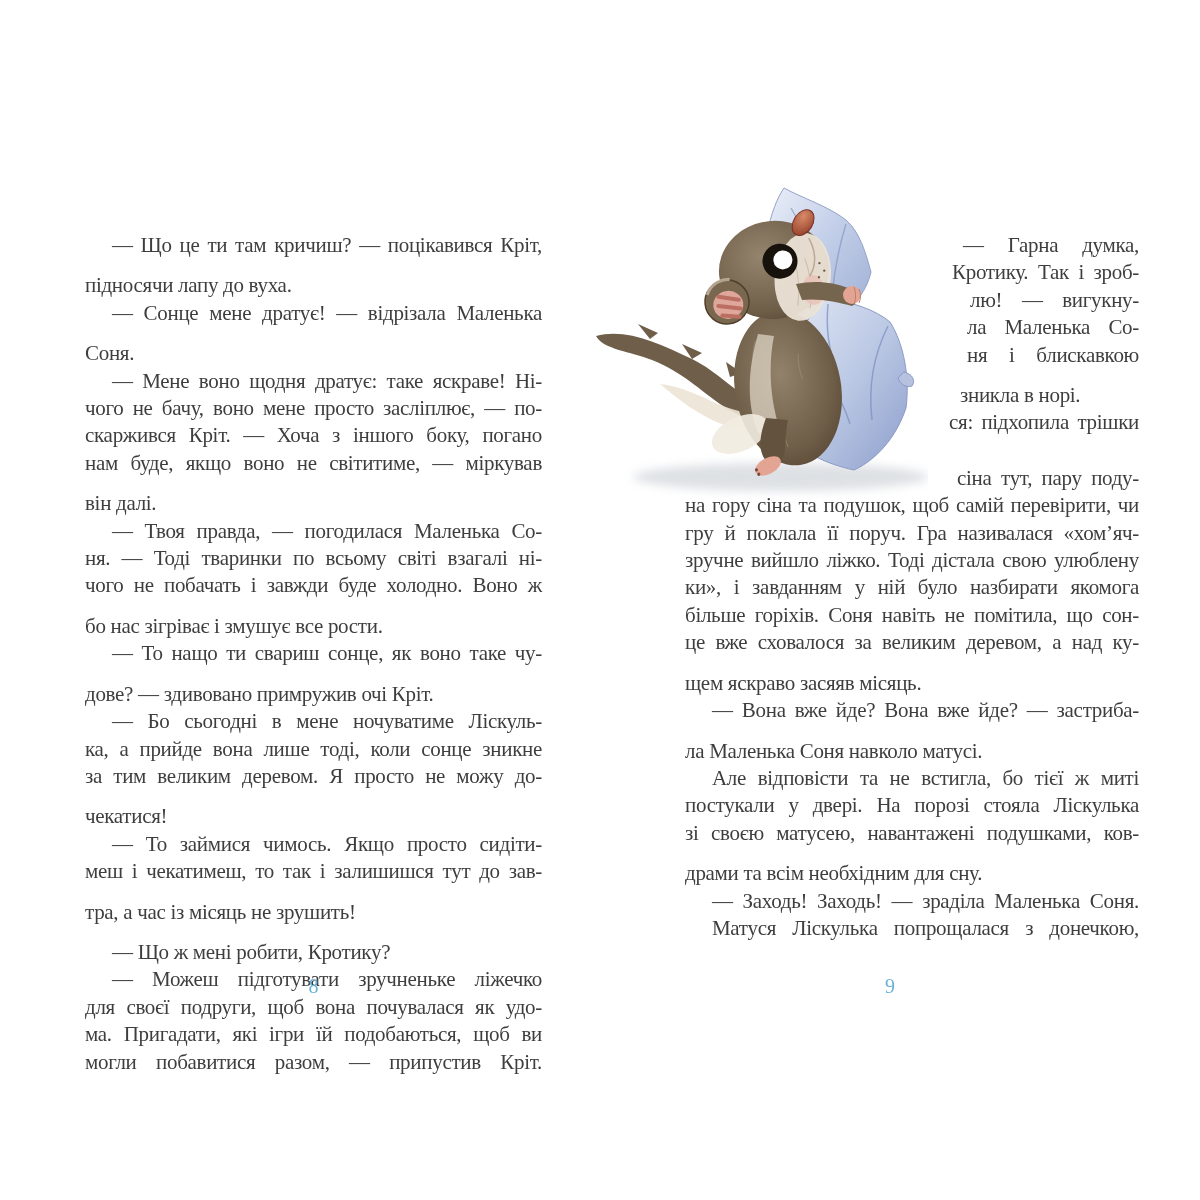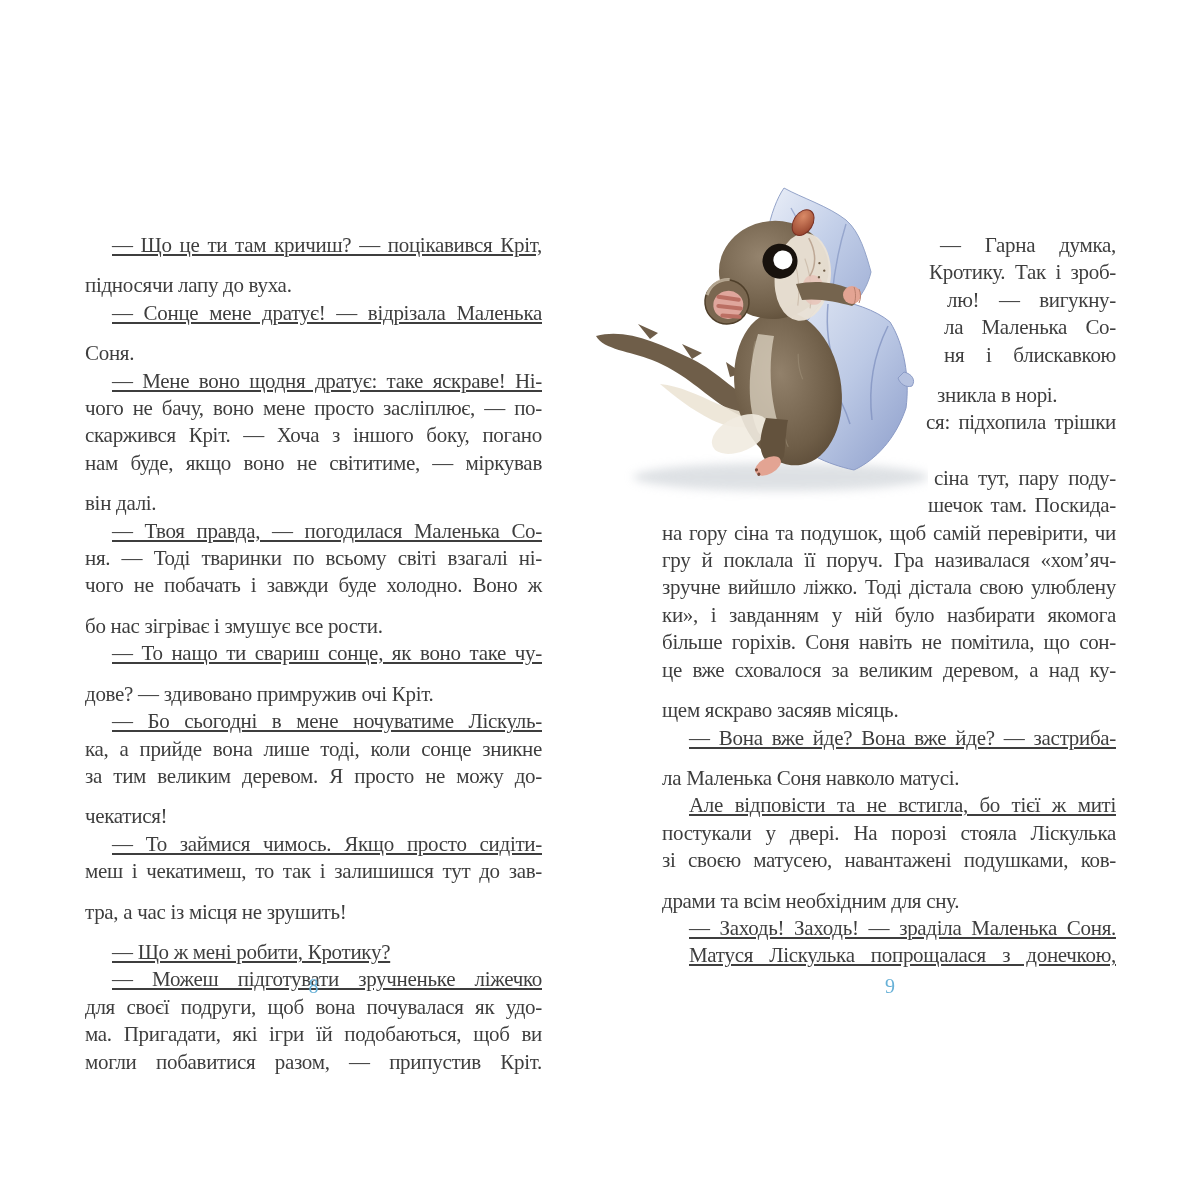--- a/index.html
+++ b/index.html
@@ -1,23 +1,23 @@
 <!DOCTYPE html>
 <html lang="uk"><head>
 <meta charset="utf-8">
 <style>
   html,body{margin:0;padding:0;background:#ffffff;}
   #spread{position:relative;width:1200px;height:1200px;background:#ffffff;overflow:hidden;
           font-family:"Liberation Serif","DejaVu Serif",serif;color:#3e3e3e;}
   .col{position:absolute;top:232px;font-size:21px;line-height:27.4px;letter-spacing:-0.3px;}
   #left-col{left:85px;width:457px;}
-  #right-col{left:662px;width:454px;}
+  #right-col{left:685px;width:454px;}
   .ln{text-align:justify;text-align-last:justify;white-space:normal;}
   .ln.end{text-align-last:left;margin-top:13px;}
-  .ln.ind{padding-left:27px;text-decoration:underline;}
+  .ln.ind{padding-left:27px;}
   
   .n0{padding-left:278px;}.n1{padding-left:267px;}.n2{padding-left:285px;}
   .n3{padding-left:282px;}.n4{padding-left:282px;}.n5{padding-left:275px;}
   .n6{padding-left:282px;}.n7{padding-left:264px;}.n8{padding-left:272px;margin-top:28px;}
   .n9{padding-left:266px;}.n10{padding-left:224px;}
   .pagenum{position:absolute;top:972px;font-size:20px;line-height:28px;color:#68b1d7;text-align:center;}
   #pagenum-left{left:85px;width:457px;}
   #pagenum-right{left:663px;width:454px;}
   #illo{position:absolute;left:588px;top:176px;width:340px;height:352px;}
 </style>
@@ -151,38 +151,37 @@
     <div class="ln">чого не побачать і завжди буде холодно. Воно ж</div>
     <div class="ln end">бо нас зігріває і змушує все рости.</div>
     <div class="ln ind">— То нащо ти свариш сонце, як воно таке чу-</div>
     <div class="ln end">дове? — здивовано примружив очі Кріт.</div>
     <div class="ln ind">— Бо сьогодні в мене ночуватиме Ліскуль-</div>
     <div class="ln">ка, а прийде вона лише тоді, коли сонце зникне</div>
     <div class="ln">за тим великим деревом. Я просто не можу до-</div>
     <div class="ln end">чекатися!</div>
     <div class="ln ind">— То займися чимось. Якщо просто сидіти-</div>
     <div class="ln">меш і чекатимеш, то так і залишишся тут до зав-</div>
-    <div class="ln end">тра, а час із місця не зрушить!</div>
+    <div class="ln end">тра, а час із місяць не зрушить!</div>
     <div class="ln ind end">— Що ж мені робити, Кротику?</div>
     <div class="ln ind">— Можеш підготувати зручненьке ліжечко</div>
     <div class="ln">для своєї подруги, щоб вона почувалася як удо-</div>
     <div class="ln">ма. Пригадати, які ігри їй подобаються, щоб ви</div>
     <div class="ln">могли побавитися разом, — припустив Кріт.</div>
   </div>
 
   <div class="col" id="right-col">
     <div class="ln n0">— Гарна думка,</div>
     <div class="ln n1">Кротику. Так і зроб-</div>
     <div class="ln n2">лю! — вигукну-</div>
     <div class="ln n3">ла Маленька Со-</div>
     <div class="ln n4">ня і блискавкою</div>
     <div class="ln n5 end">зникла в норі.</div>
     <div class="ln n7">ся: підхопила трішки</div>
     <div class="ln n8">сіна тут, пару поду-</div>
-    <div class="ln n9">шечок там. Поскида-</div>
     <div class="ln">на гору сіна та подушок, щоб самій перевірити, чи</div>
     <div class="ln">гру й поклала її поруч. Гра називалася «хом’яч-</div>
     <div class="ln">зручне вийшло ліжко. Тоді дістала свою улюблену</div>
     <div class="ln">ки», і завданням у ній було назбирати якомога</div>
     <div class="ln">більше горіхів. Соня навіть не помітила, що сон-</div>
     <div class="ln">це вже сховалося за великим деревом, а над ку-</div>
     <div class="ln end">щем яскраво засяяв місяць.</div>
     <div class="ln ind">— Вона вже йде? Вона вже йде? — застриба-</div>
     <div class="ln end">ла Маленька Соня навколо матусі.</div>
     <div class="ln ind">Але відповісти та не встигла, бо тієї ж миті</div>

